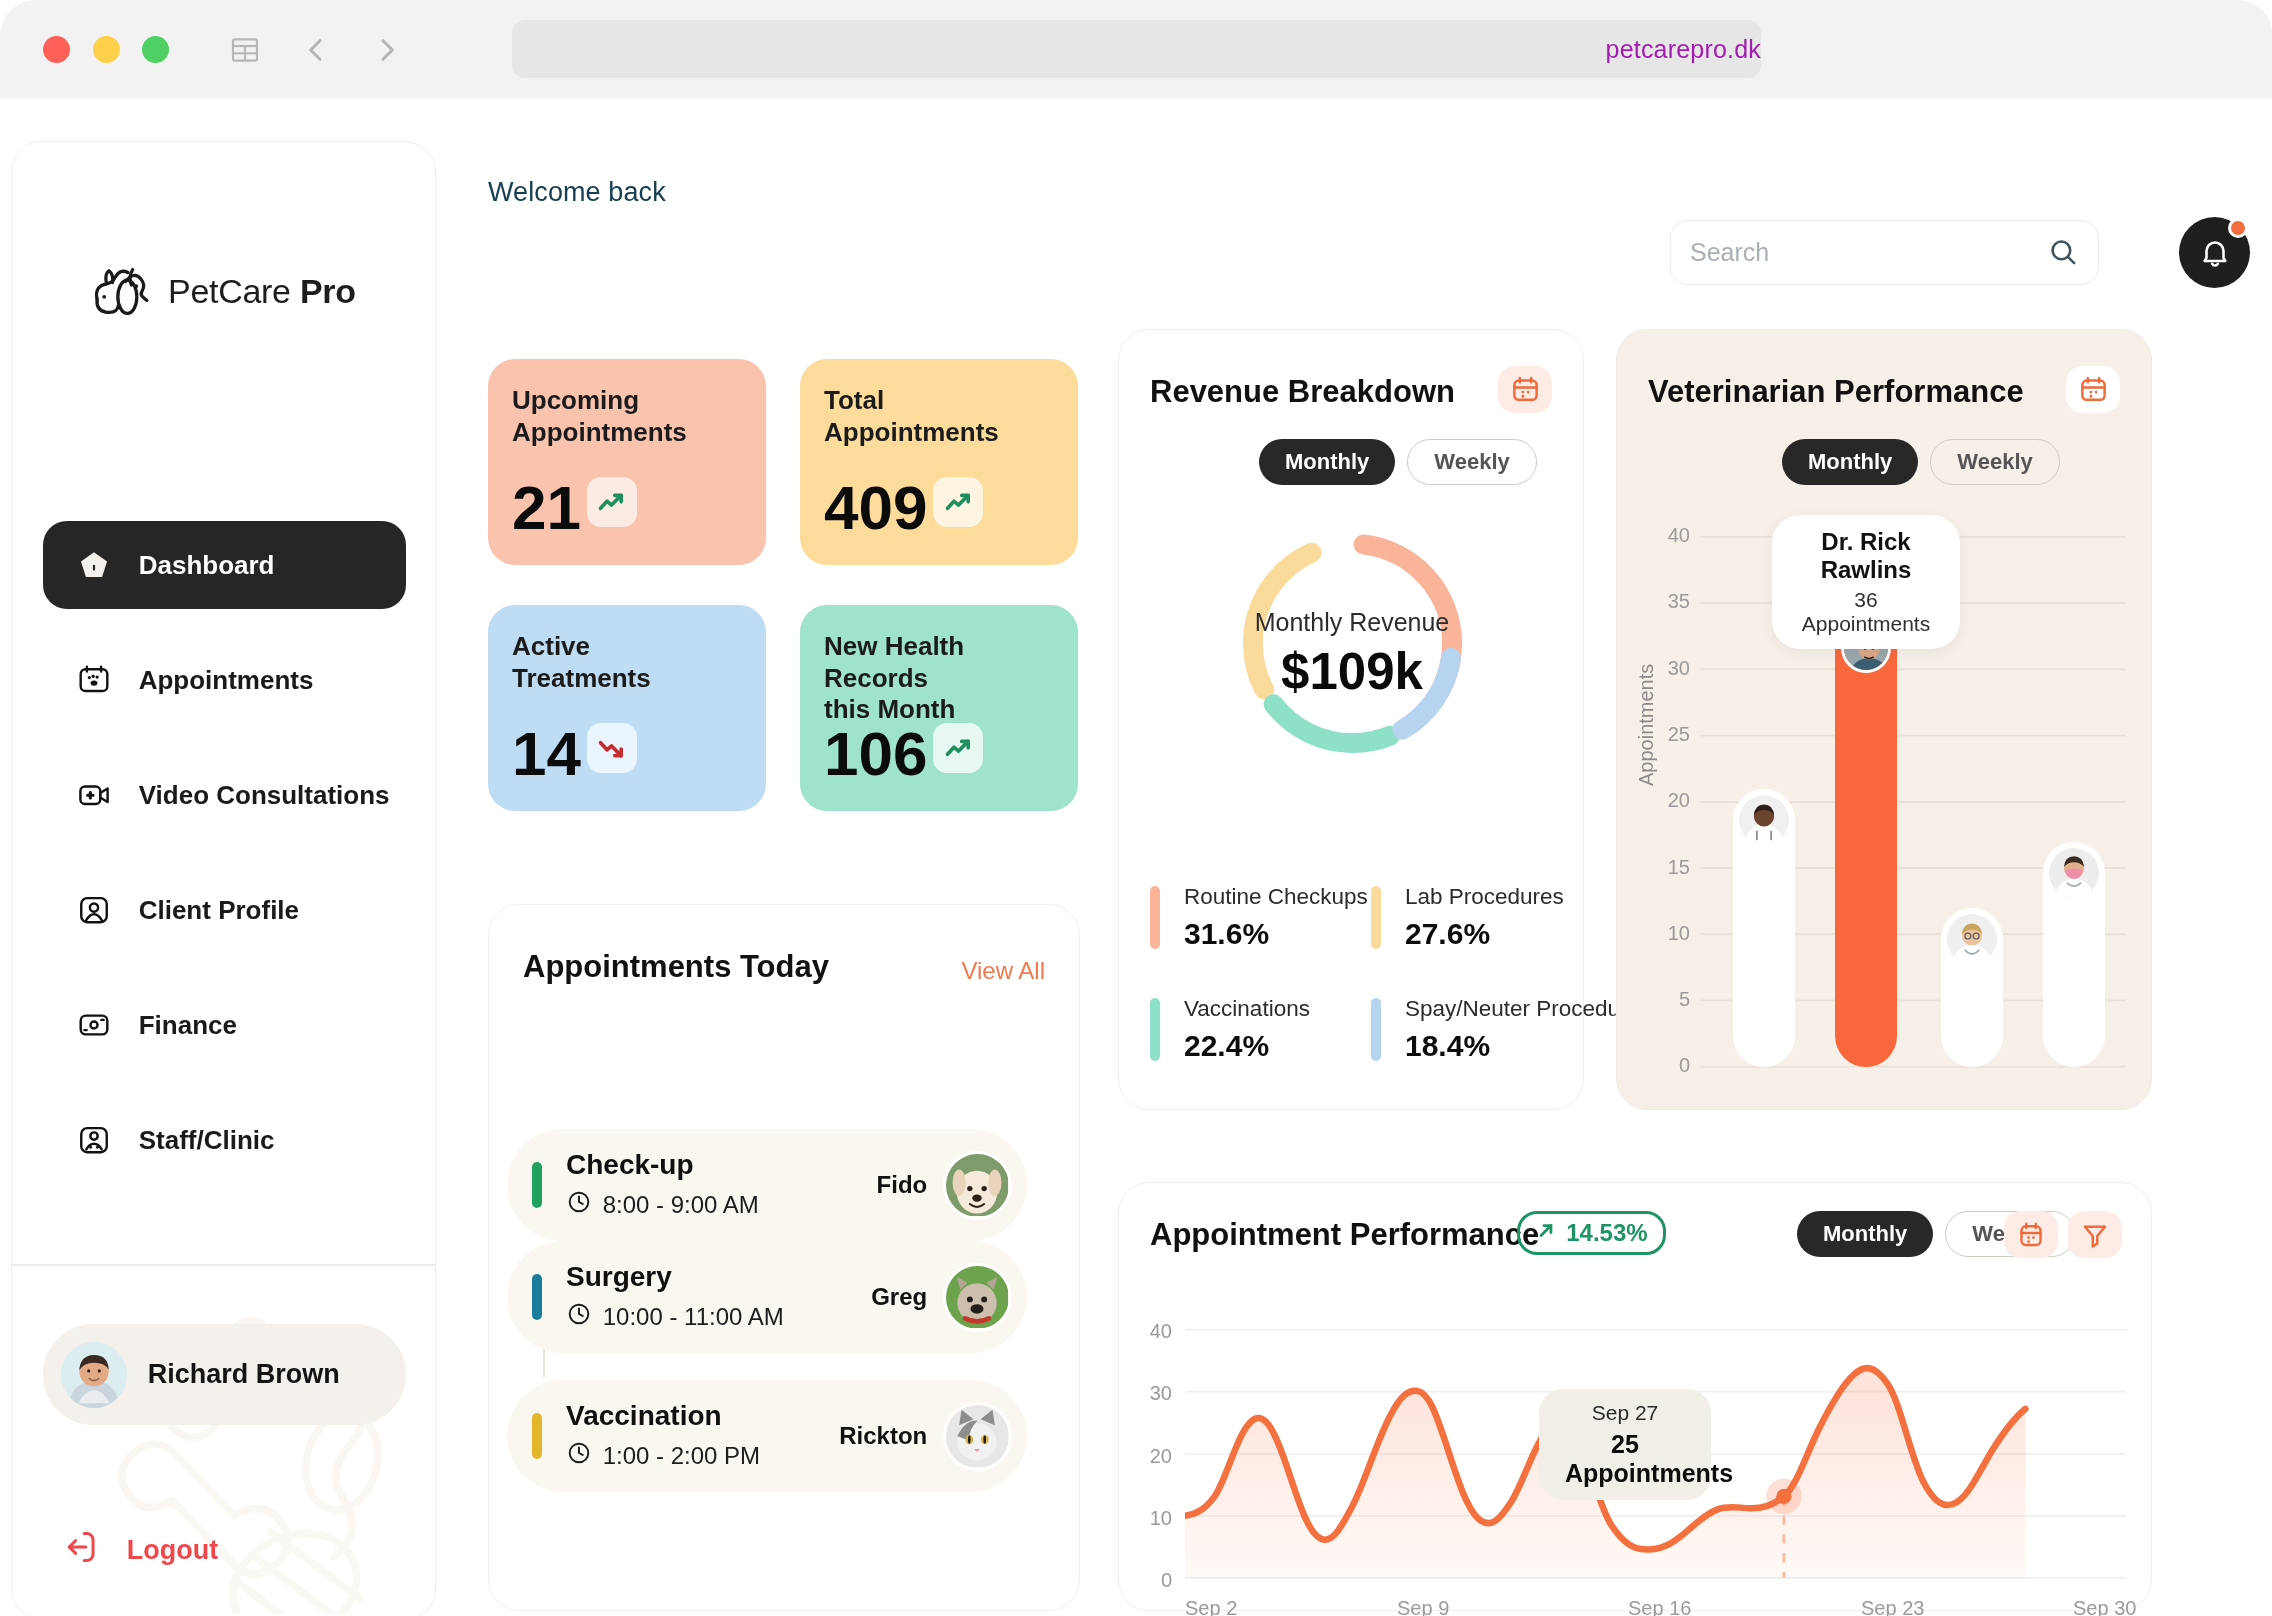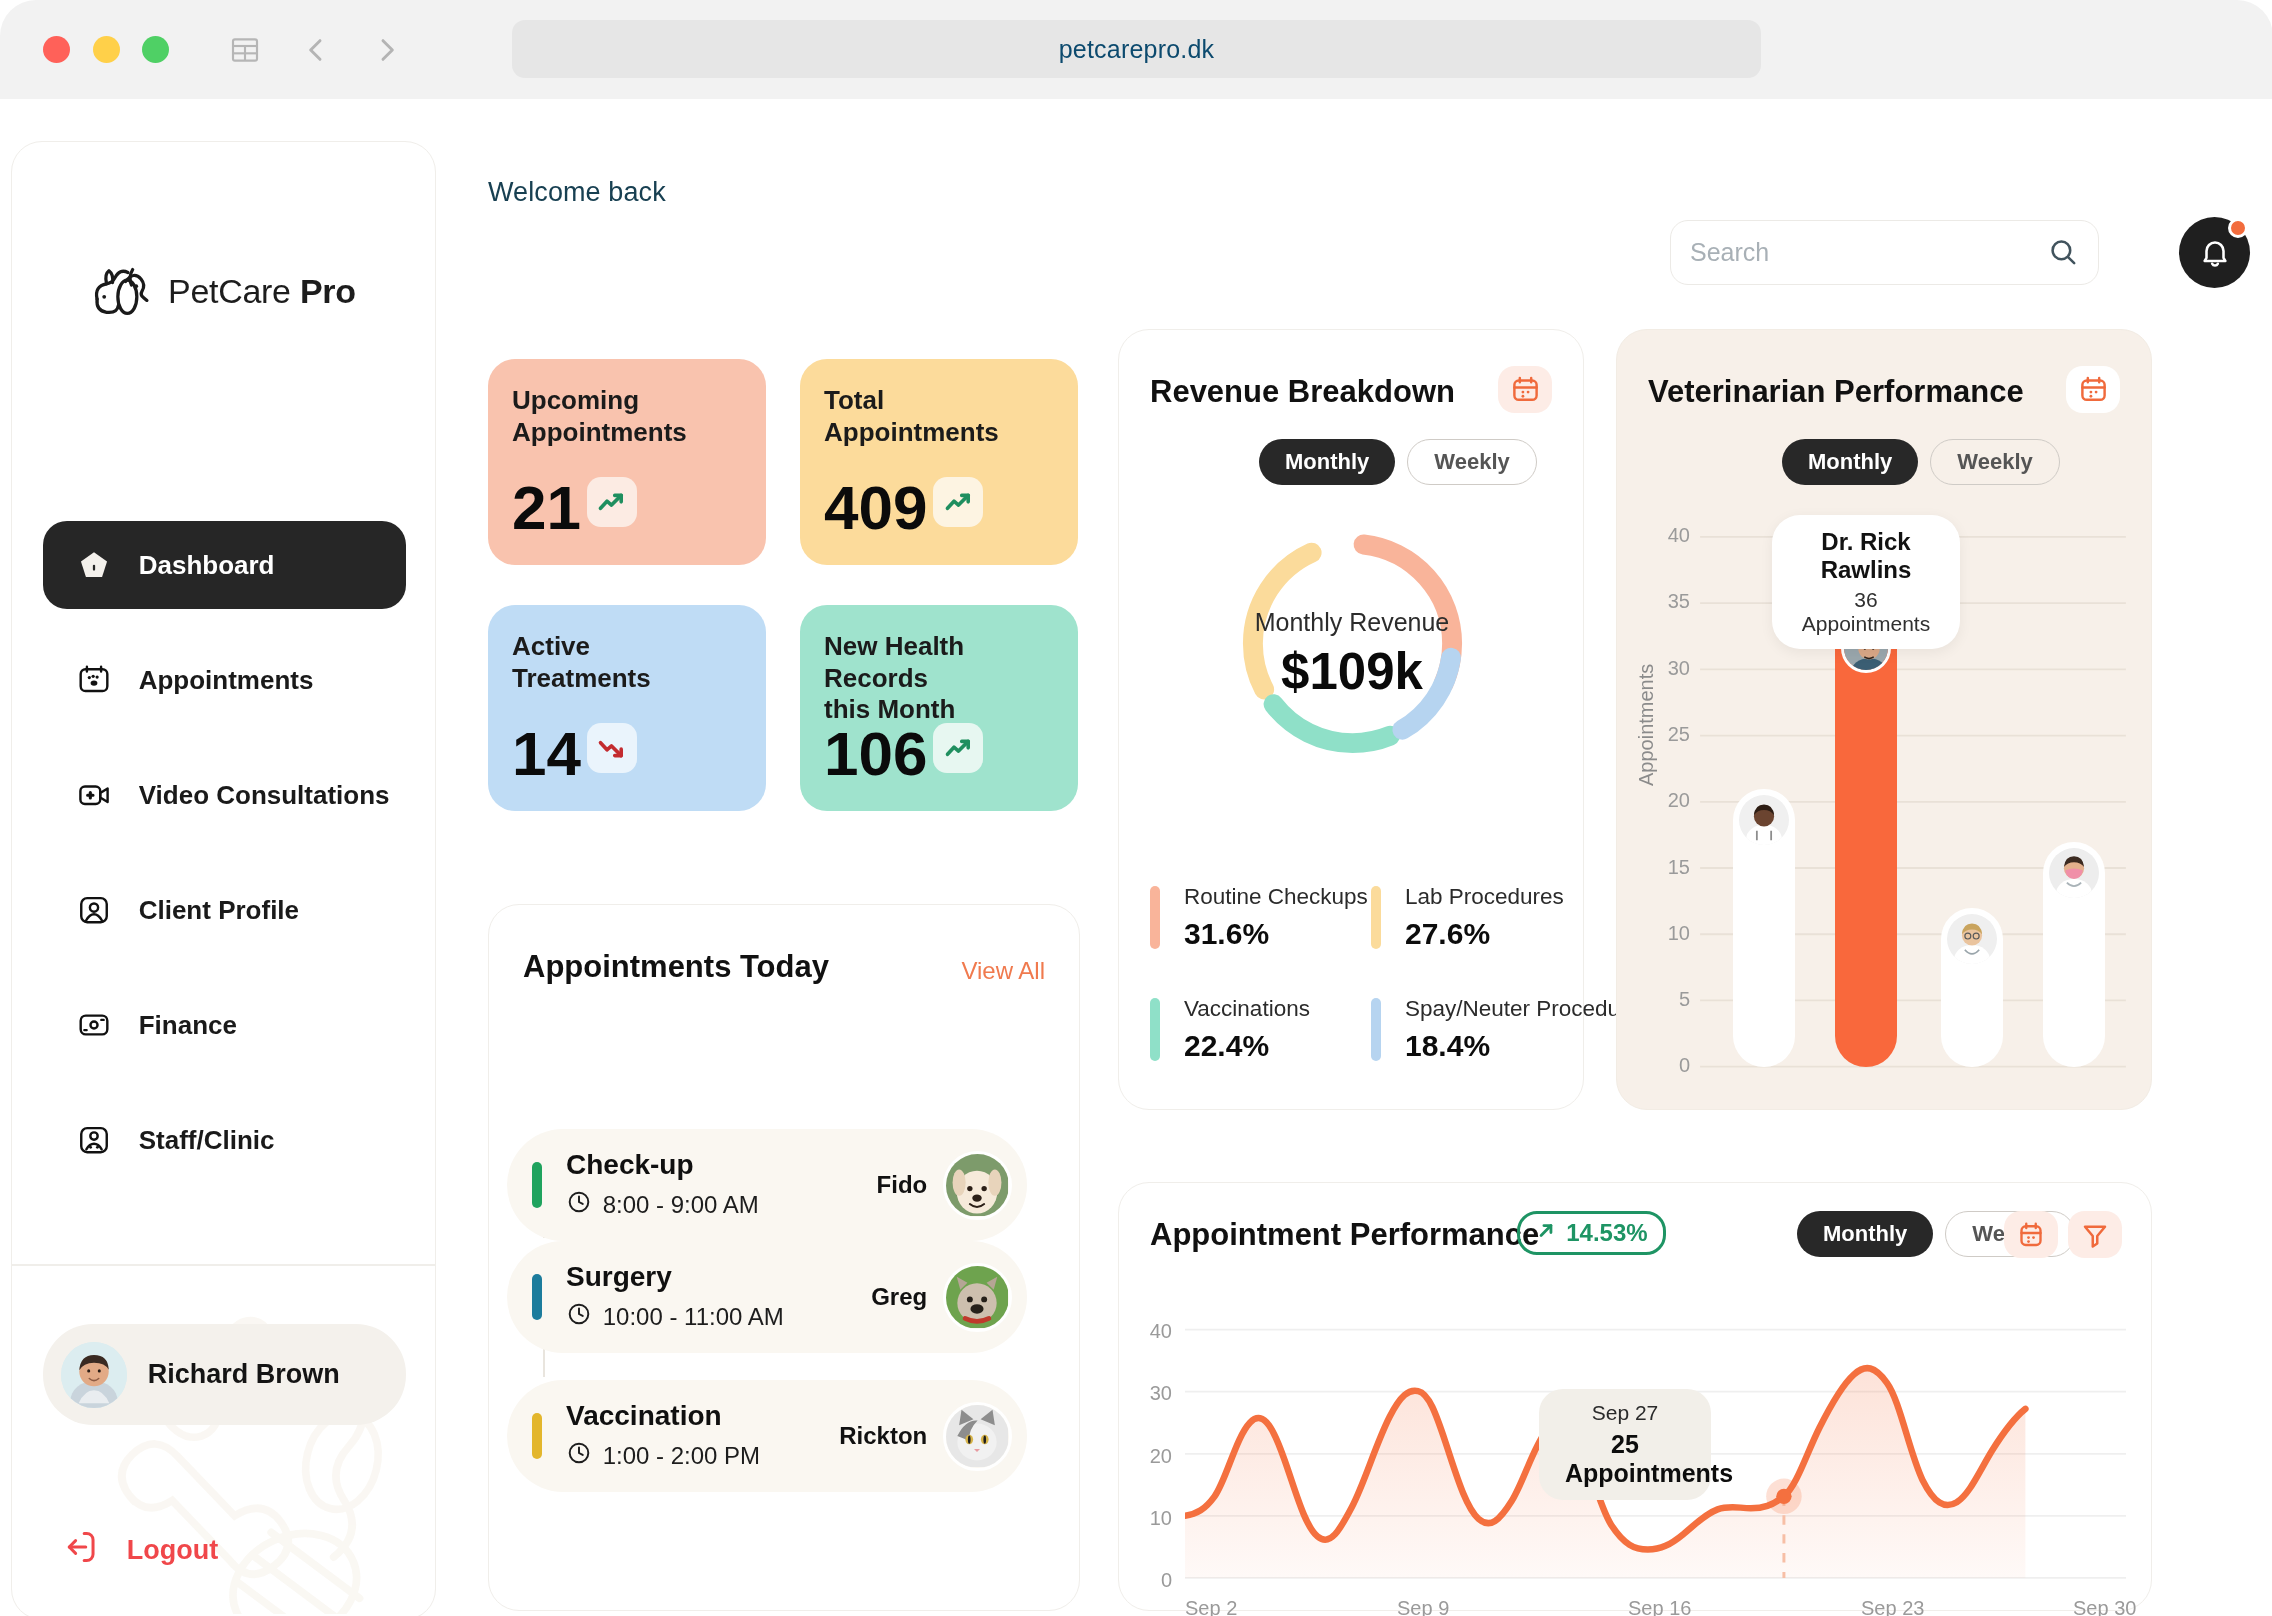--- a/index.html
+++ b/index.html
@@ -20,22 +20,22 @@
   .traffic-lights { display: flex; gap: 22.5px; margin-left: 43px; }
   .tl { width: 27px; height: 27px; border-radius: 50%; }
   .tl.red { background: #ff6159; }
   .tl.yellow { background: #ffd049; }
   .tl.green { background: #4fd065; }
   .chrome-icons { display: flex; align-items: center; gap: 37px; margin-left: 59px; }
   .chrome-ico { width: 34px; height: 34px; display: flex; align-items: center; justify-content: center; }
   .urlbar {
     position: absolute; left: 512px; top: 20px; width: 1249px; height: 58px;
     background: #e6e6e6; border-radius: 13px;
-    display: flex; align-items: center; justify-content: center;
-    color: #0c4a6e; font-size: 25px; letter-spacing: 0.2px;
+    display: flex; align-items: center; justify-content: flex-end;
+    color: #a21caf; font-size: 25px; letter-spacing: 0.2px;
   }
 
   
   #app { position: absolute; left: 0; top: 99px; width: 2273px; height: 1517px; background: #fff; }
 
   
   #sidebar {
     position: absolute; left: 10.7px; top: 25px; width: 425px; height: 1479px;
     background: #fff; border: 1.8px solid #f0eeea;
     border-radius: 31px;

